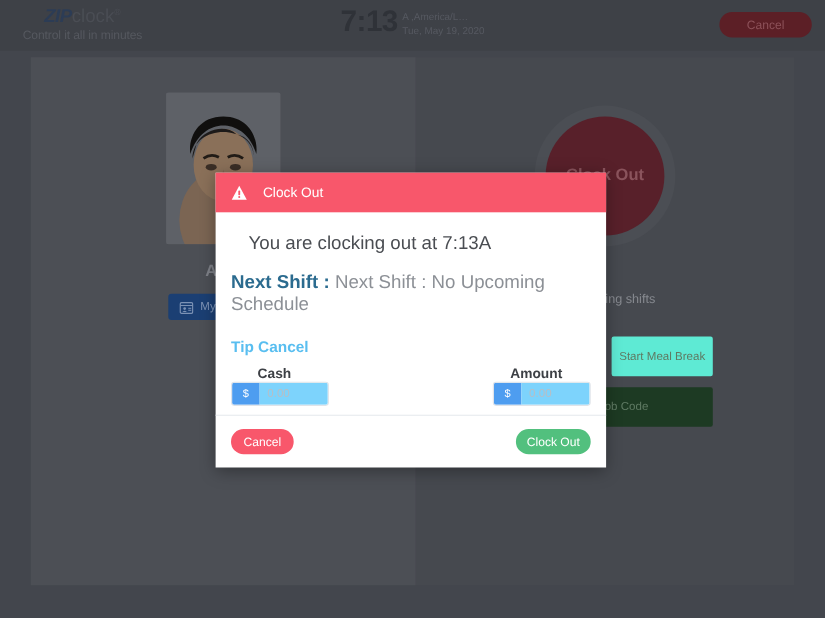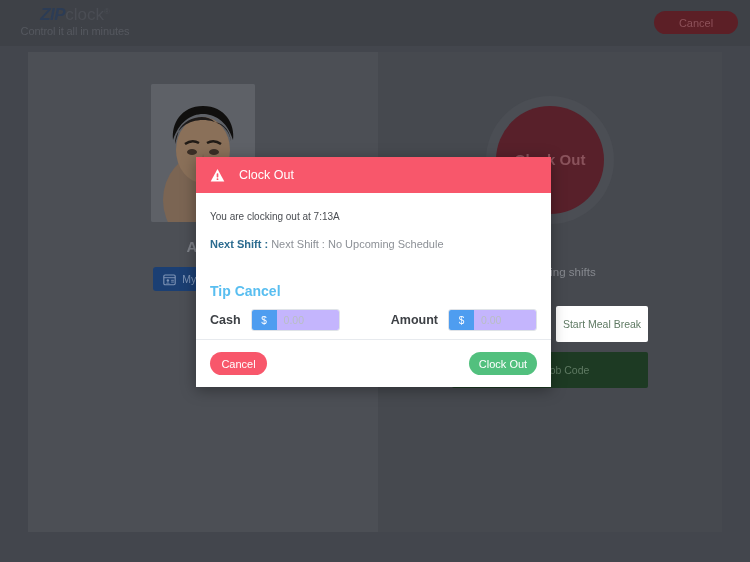--- a/index.html
+++ b/index.html
@@ -117,21 +117,21 @@
   .ongoing-text {
     margin-top: 42px;
     font-size: 11.5px; color: #86898f;
   }
   .break-row {
     margin-top: 28px;
     display: flex; gap: 12px;
   }
   .break-btn {
     width: 92px; height: 36px;
-    background: #ffffff; border: none; border-radius: 2px;
+    background: #5eead4; border: none; border-radius: 2px;
     color: #5f7a63; font-size: 10.5px; cursor: pointer;
     display: flex; align-items: center; justify-content: center;
   }
   .wide-btn {
     margin-top: 10px;
     width: 196px; height: 36px;
     background: #1d3a23; border: none; border-radius: 2px;
     color: #5f7a63; font-size: 10.5px; cursor: pointer;
     display: flex; align-items: center; justify-content: center;
   }
@@ -147,50 +147,50 @@
   .modal-head {
     height: 36px; background: #f8576b;
     display: flex; align-items: center; gap: 14px;
     padding: 0 14px;
   }
   .warn-icon { width: 15px; height: 15px; display: block; flex: none; }
   .modal-title { color: #ffffff; font-size: 12.5px; }
 
   .modal-body { padding: 18px 14px 8px 14px; }
   .body-line {
-    font-size: 10px; color: #4a4d52; margin-bottom: 16px;
-  }
-  .next-shift { font-size: 11px; margin-bottom: 33px; }
+    font-size: 17px; color: #4a4d52; margin-bottom: 16px; margin-left: 16px;
+  }
+  .next-shift { font-size: 17px; margin-bottom: 20px; }
   .next-shift b { color: #2b6b8f; font-weight: bold; }
   .next-shift span { color: #8c9096; }
 
   .tip-title {
     font-size: 14px; font-weight: bold; color: #59bef0;
     margin-bottom: 10px;
   }
   .tip-row { display: flex; align-items: center; }
-  .tip-field { display: flex; align-items: center; }
+  .tip-field { display: flex; align-items: center; flex-direction: column; }
   .tip-label {
     font-size: 12.5px; font-weight: bold; color: #3d4045;
     margin-right: 10px;
   }
   .input-group {
     display: flex; align-items: stretch;
     border: 1px solid #dfe3e8; border-radius: 3px; overflow: hidden;
     height: 22px;
   }
   .input-prefix {
     width: 25px; background: #4e9df0; color: #ffffff;
     font-size: 10px; display: flex; align-items: center; justify-content: center;
   }
   .input-group input {
     width: 62px; border: none; outline: none;
     font-size: 10.5px; color: #4a4d52; padding-left: 7px;
     font-family: "Liberation Sans", sans-serif;
-    background: #c4b5fd;
+    background: #7dd3fc;
   }
   .input-group input::placeholder { color: #b9bec4; }
   .tip-spacer { flex: 1; }
 
   .modal-foot {
     border-top: 1px solid #e7eaee;
     height: 48px; padding: 0 14px;
     display: flex; align-items: center; justify-content: space-between;
   }
   .btn-pill {
@@ -206,20 +206,27 @@
 
 <div class="app-header">
 
   <div class="logo-block">
     <div class="logo-line">
       <span class="logo-zip">ZIP</span><span class="logo-clock">clock</span><span class="logo-reg">®</span>
     </div>
     <div class="logo-tag">Control it all in minutes</div>
   </div>
 
+  <div class="clock-block">
+    <div class="clock-time">7:13</div>
+    <div class="clock-meta">
+      <div class="clock-zone">A ,America/L…</div>
+      <div class="clock-date">Tue, May 19, 2020</div>
+    </div>
+  </div>
 
   <button class="header-cancel">Cancel</button>
 </div>
 
 <div class="panel-wrap">
 
   <div class="panel-left">
     <div class="avatar">
       <svg viewBox="0 0 104 138" preserveAspectRatio="xMidYMid slice" aria-hidden="true">
         <rect x="0" y="0" width="104" height="138" fill="#5e6167"></rect>

